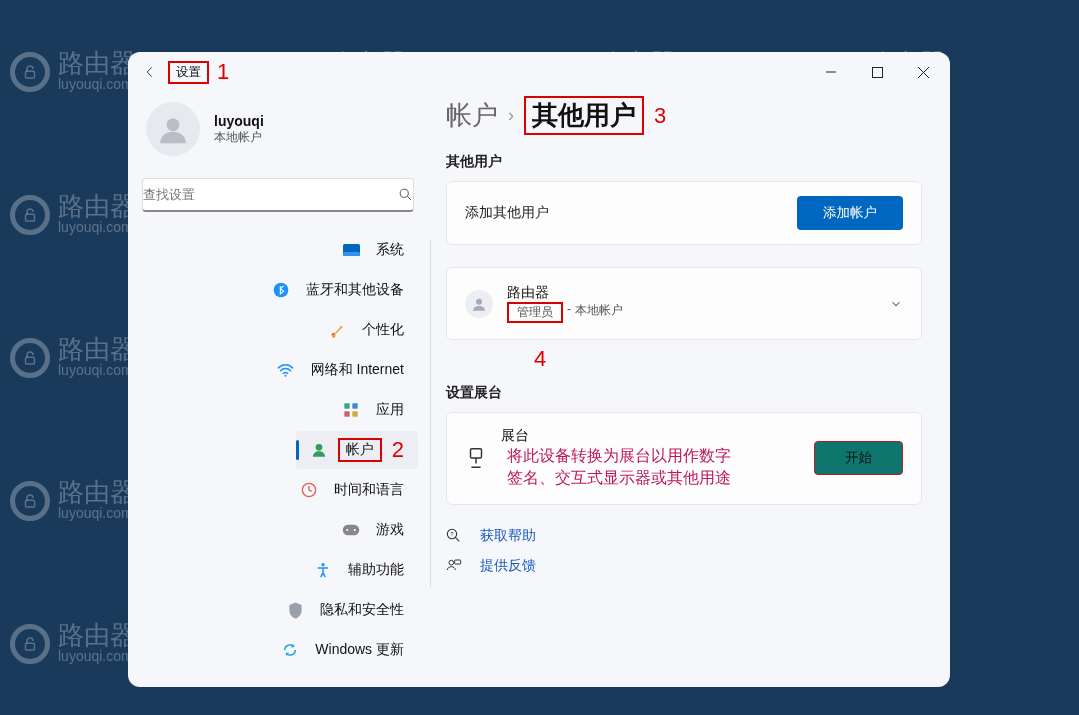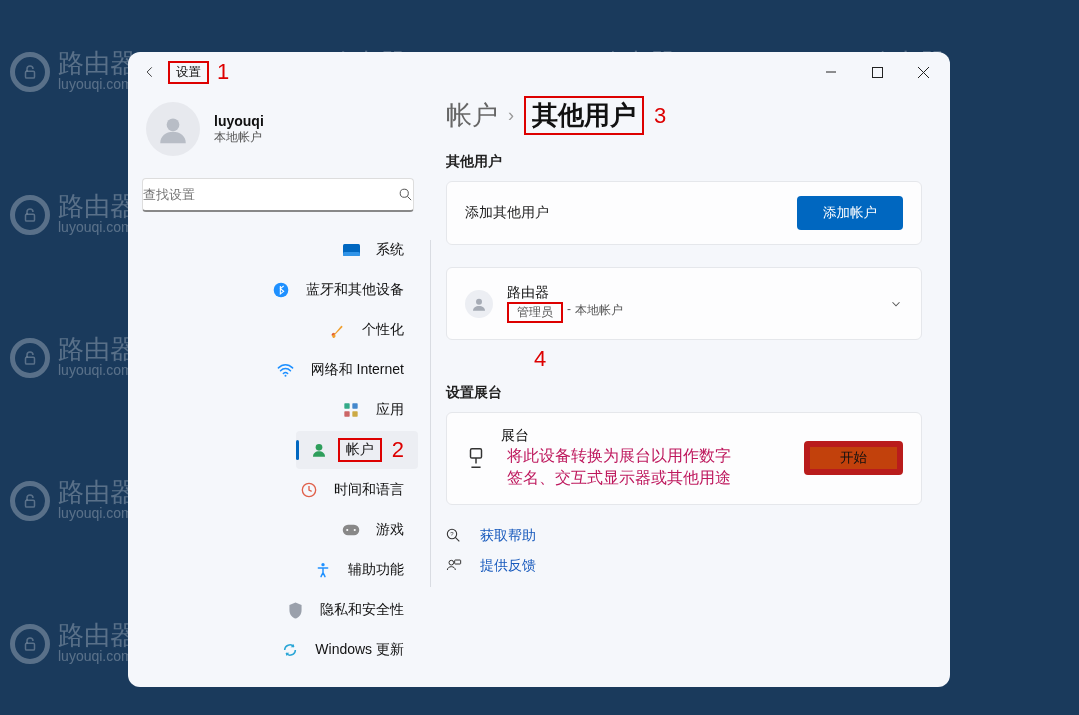--- a/index.html
+++ b/index.html
@@ -74,21 +74,21 @@
 .panel { background:#fdfdfe; border:1px solid #e5e7eb; border-radius:6px; margin-bottom:22px; }
 .panel-row { display:flex; align-items:center; padding:14px 18px; font-size:14px; color:#222; }
 .user-row { display:flex; align-items:center; gap:14px; padding:16px 18px; }
 .small-avatar { width:28px; height:28px; border-radius:50%; background:#eceef3; display:flex; align-items:center; justify-content:center; color:#777;}
 .user-text { display:flex; flex-direction:column; }
 .user-name { font-size:14px; color:#111; }
 .user-sub { font-size:12px; color:#555; display:flex; gap:4px;}
 .user-role { padding:0 8px;}
 .chevron { margin-left:auto; color:#666; }
 .btn-primary { background:#0067c0; color:#fff; border:none; border-radius:4px; height:34px; padding:0 26px; font-size:13.5px; }
-.btn-outline { background:#c2410c; border:6px solid #b91c1c; border-radius:4px; height:34px; padding:0 30px; font-size:13.5px; color:#111;}
+.btn-outline { background:#0f766e; border:1px solid #b91c1c; border-radius:4px; height:34px; padding:0 30px; font-size:13.5px; color:#111;}
 .kiosk-icon { width:22px; height:22px; margin-right:14px; color:#333;}
 .kiosk-body { display:flex; flex-direction:column; flex:1; padding-right:14px;}
 .kiosk-title { font-size:14px; color:#111;}
 .kiosk-desc { font-size:16px; color:#be185d; line-height:1.4; max-width:236px;text-align:center;}
 .help-links { display:flex; flex-direction:column; gap:12px; margin-top:4px;}
 .help-link { display:flex; align-items:center; gap:16px; font-size:14px; color:#185abd; }
 .help-icon { color:#333; width:18px; }
 .ann-inline { color:#d00; font-size:22px; font-weight:500;}
 .under-user-ann { margin-left: 88px; margin-top:-16px; margin-bottom:12px; color:#d00; font-size:22px; font-weight:500;}
 svg { display:block; }

